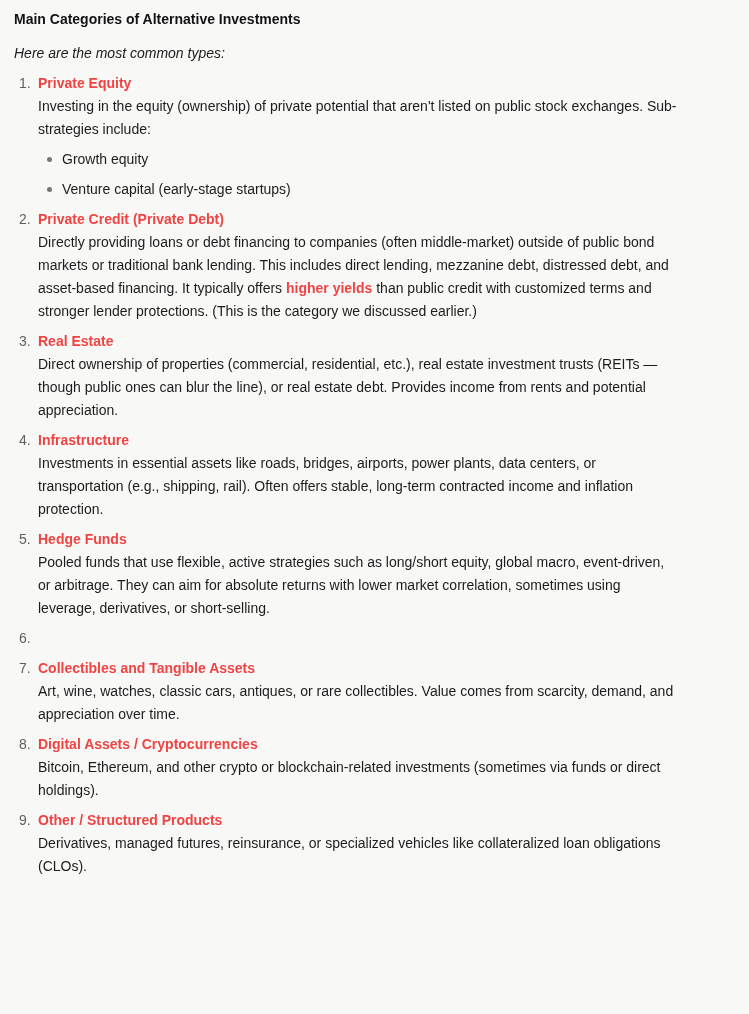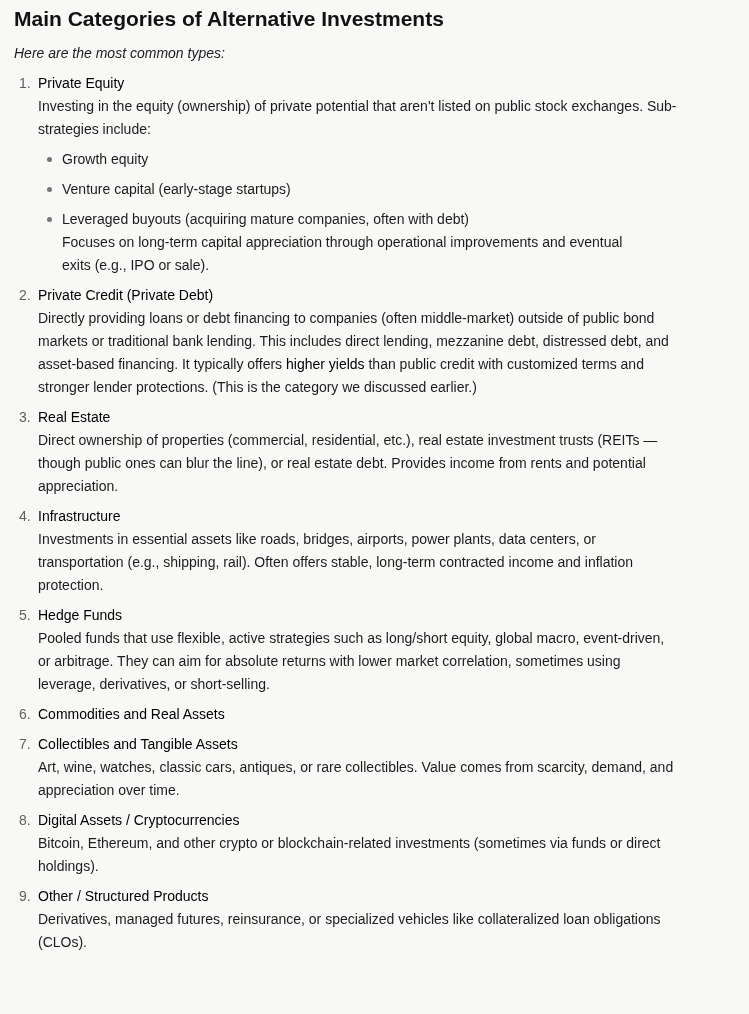--- a/index.html
+++ b/index.html
@@ -9,21 +9,21 @@
     height: 1014px;
     background: #f8f8f7;
     color: #1c1c1c;
     font-family: "Liberation Sans", "DejaVu Sans", sans-serif;
     overflow: hidden;
   }
   .content {
     padding: 8px 14px 0 14px;
   }
   h1.title {
-    font-size: 21px;
+    font-size: 14px;
     line-height: 22px;
     font-weight: 700;
     color: #121212;
     margin: 0 0 12px 0;
   }
   p.intro {
     font-size: 14px;
     line-height: 23px;
     margin: 0 0 7px 0;
     font-style: italic;
@@ -43,22 +43,22 @@
     position: absolute;
     left: -19px;
     top: 0;
     color: #5f5f5f;
   }
   p.body {
     margin: 0;
     max-width: 640px;
   }
   p.body strong.heading, p.body strong.inline-bold {
-    font-weight: 400;
-    color: #000000;
+    font-weight: 700;
+    color: #ef4444;
   }
   ul.sub-list {
     list-style: none;
     margin: 7px 0 7px 0;
     padding: 0 0 0 24px;
   }
   ul.sub-list > li {
     position: relative;
     margin: 0 0 7px 0;
     max-width: 585px;
@@ -90,25 +90,20 @@
       </p>
       <ul class="sub-list">
         <li>
           <span class="dot"></span>
           <span>Growth equity</span>
         </li>
         <li>
           <span class="dot"></span>
           <span>Venture capital (early-stage startups)</span>
         </li>
-        <li>
-          <span class="dot"></span>
-          <span>Leveraged buyouts (acquiring mature companies, often with debt)</span><br>
-          <span>Focuses on long-term capital appreciation through operational improvements and eventual exits (e.g., IPO or sale).</span>
-        </li>
       </ul>
     </li>
 
     <li>
       <span class="num">2.</span>
       <p class="body">
         <strong class="heading">Private Credit (Private Debt)</strong><br>
         <span>Directly providing loans or debt financing to companies (often middle-market) outside of public bond markets or traditional bank lending. This includes direct lending, mezzanine debt, distressed debt, and asset-based financing. It typically offers </span><strong class="inline-bold">higher yields</strong><span> than public credit with customized terms and stronger lender protections. (This is the category we discussed earlier.)</span>
       </p>
     </li>
@@ -133,21 +128,21 @@
       <span class="num">5.</span>
       <p class="body">
         <strong class="heading">Hedge Funds</strong><br>
         <span>Pooled funds that use flexible, active strategies such as long/short equity, global macro, event-driven, or arbitrage. They can aim for absolute returns with lower market correlation, sometimes using leverage, derivatives, or short-selling.</span>
       </p>
     </li>
 
     <li>
       <span class="num">6.</span>
       <p class="body">
-        <strong class="heading">Commodities and Real Assets</strong><br>
+        <br>
       </p>
     </li>
 
     <li>
       <span class="num">7.</span>
       <p class="body">
         <strong class="heading">Collectibles and Tangible Assets</strong><br>
         <span>Art, wine, watches, classic cars, antiques, or rare collectibles. Value comes from scarcity, demand, and appreciation over time.</span>
       </p>
     </li>

